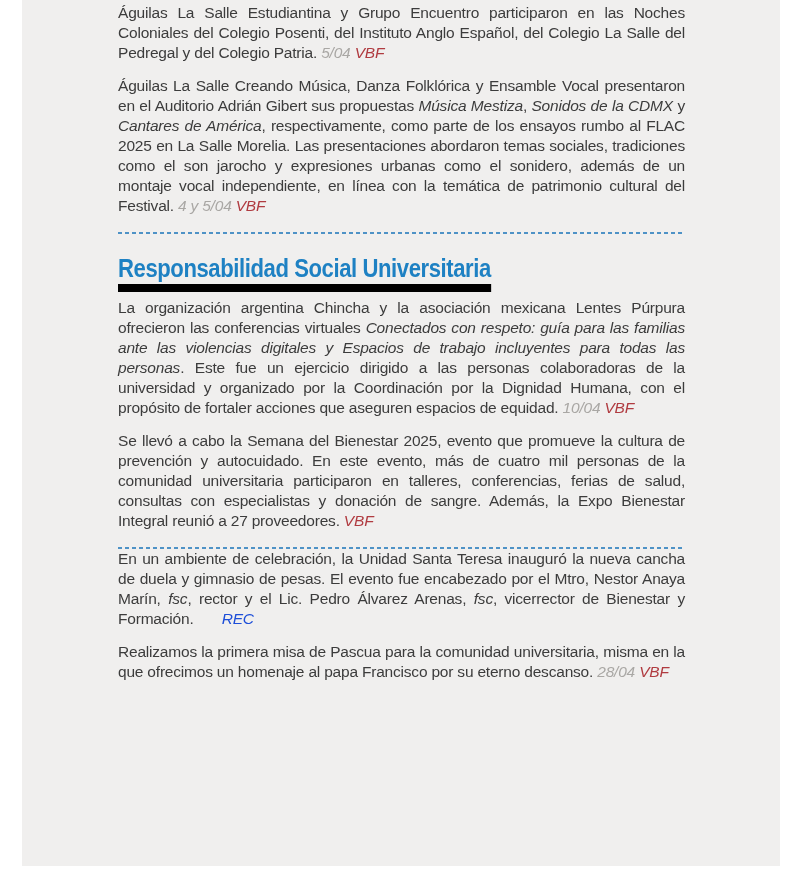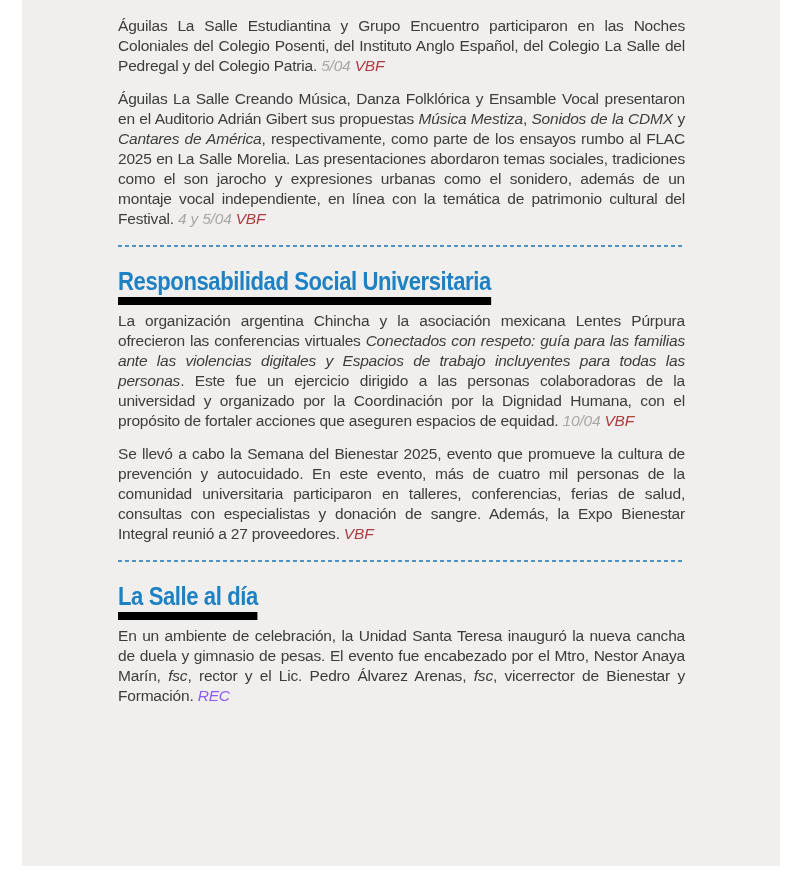--- a/index.html
+++ b/index.html
@@ -18,21 +18,21 @@
   .page {
     position: absolute;
     left: 22px;
     top: 0;
     width: 758px;
     height: 866px;
     background: #f0efee;
   }
   .content {
     box-sizing: border-box;
-    padding: 16px 95px 0 96px;
+    padding: 3px 95px 0 96px;
   }
   p.body-par {
     margin: 0 0 13px 0;
     font-size: 15.5px;
     line-height: 20px;
     letter-spacing: -0.2px;
     color: #3c3c3c;
     text-align: justify;
   }
   .seg-normal { }
@@ -40,21 +40,22 @@
   .seg-date {
     font-style: italic;
     color: #a9a7a4;
   }
   .seg-credit-red {
     font-style: italic;
     color: #b03b40;
   }
   .seg-credit-blue {
     font-style: italic;
-    color: #8b5cf6;
+    color: #1d4ed8;
+    margin-left: 24px;
   }
   .dashed-sep {
     height: 2px;
     margin: 16px 0 0 0;
     background: repeating-linear-gradient(90deg,
       #4e92c6 0px, #4e92c6 4px,
       transparent 4px, transparent 7px);
   }
   h2.section-heading {
     margin: 20px 0 6px 0;
@@ -88,21 +89,19 @@
         <div class="dashed-sep"></div>
         <h2 class="section-heading">
           <span class="h-inner">Responsabilidad Social Universitaria</span>
         </h2>
         <p class="body-par"><span class="seg-normal">La organización argentina Chincha y la asociación mexicana Lentes Púrpura ofrecieron las conferencias virtuales </span><span class="seg-italic">Conectados con respeto: guía para las familias ante las violencias digitales y Espacios de trabajo incluyentes para todas las personas</span><span class="seg-normal">. Este fue un ejercicio dirigido a las personas colaboradoras de la universidad y organizado por la Coordinación por la Dignidad Humana, con el propósito de fortaler acciones que aseguren espacios de equidad. </span><span class="seg-date">10/04 </span><span class="seg-credit-red">VBF</span></p>
         <p class="body-par"><span class="seg-normal">Se llevó a cabo la Semana del Bienestar 2025, evento que promueve la cultura de prevención y autocuidado. En este evento, más de cuatro mil personas de la comunidad universitaria participaron en talleres, conferencias, ferias de salud, consultas con especialistas y donación de sangre. Además, la Expo Bienestar Integral reunió a 27 proveedores. </span><span class="seg-credit-red">VBF</span></p>
       </section>
 
       <section>
         <div class="dashed-sep"></div>
-        <h2 class="section-heading">
-          <span class="h-inner">La Salle al día</span>
-        </h2>
         <p class="body-par"><span class="seg-normal">En un ambiente de celebración, la Unidad Santa Teresa inauguró la nueva cancha de duela y gimnasio de pesas. El evento fue encabezado por el Mtro, Nestor Anaya Marín, </span><span class="seg-italic">fsc</span><span class="seg-normal">, rector y el Lic. Pedro Álvarez Arenas, </span><span class="seg-italic">fsc</span><span class="seg-normal">, vicerrector de Bienestar y Formación. </span><span class="seg-credit-blue">REC</span></p>
+        <p class="body-par"><span class="seg-normal">Realizamos la primera misa de Pascua para la comunidad universitaria, misma en la que ofrecimos un homenaje al papa Francisco por su eterno descanso. </span><span class="seg-date">28/04 </span><span class="seg-credit-red">VBF</span></p>
       </section>
 
     </div>
   </div>
 </div>
 
 </body></html>

